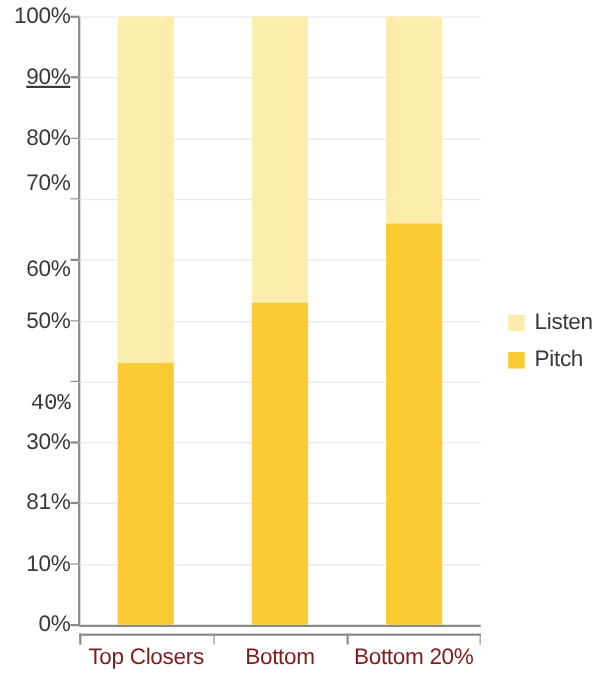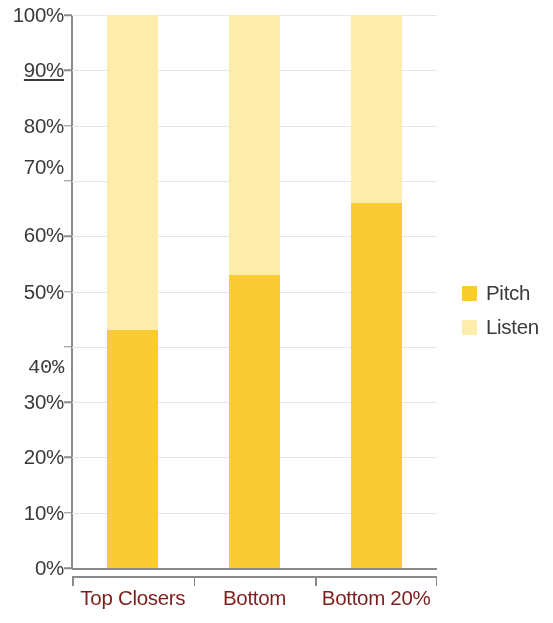--- a/index.html
+++ b/index.html
@@ -158,25 +158,25 @@
   }
 </style>
 </head>
 <body>
 
 <div id="chart-root">
 
   <div id="y-axis-labels">
       <div class="ytick" style="top: 568px;">0%</div>
       <div class="ytick" style="top: 512.7px;">10%</div>
-      <div class="ytick" style="top: 457.4px;">20%</div>
+      <div class="ytick" style="top: 457.4px;">81%</div>
       <div class="ytick" style="top: 402.1px;">30%</div>
       <div class="ytick" style="top: 367px; font-family: Liberation Mono, monospace;">40%</div>
       <div class="ytick" style="top: 291.5px;">50%</div>
-      <div class="ytick" style="top: 235px;">60%</div>
+      <div class="ytick" style="top: 245px;">60%</div>
       <div class="ytick" style="top: 167px;">70%</div>
       <div class="ytick" style="top: 125.6px;">80%</div>
       <div class="ytick" style="top: 70.3px; text-decoration: underline;">90%</div>
       <div class="ytick" style="top: 15px;">100%</div>
     </div>
 
   <div id="y-axis-line"></div>
 
   <div id="plot-area">
       <div class="gridline zero" style="top: 553px; background: rgb(138, 138, 138);"></div>
@@ -207,26 +207,26 @@
   <div id="cat-axis">
     <div class="cat-line"></div>
   <div class="cat-sep" style="left: 121.667px; background: rgb(138, 138, 138);"></div>
       <div class="cat-sep" style="left: 243.333px; background: rgb(138, 138, 138);"></div>
       <div class="cat-sep" style="left: 0px; background: rgb(138, 138, 138);"></div>
       <div class="cat-sep" style="left: 363.5px; background: rgb(138, 138, 138);"></div>
     </div>
 
   <div id="legend">
       <div class="legend-item">
+        <span class="legend-swatch" style="background: rgb(253, 237, 173);"></span>
+        <span class="legend-label">Listen</span>
+      </div>
+      <div class="legend-item">
         <span class="legend-swatch" style="background: rgb(250, 203, 50);"></span>
         <span class="legend-label">Pitch</span>
-      </div>
-      <div class="legend-item">
-        <span class="legend-swatch" style="background: rgb(253, 237, 173);"></span>
-        <span class="legend-label">Listen</span>
       </div>
     </div>
 
 <div class="ytickmark" style="top: 568px; background: rgb(138, 138, 138);"></div>
     <div class="ytickmark" style="top: 512.7px; background: rgb(138, 138, 138);"></div>
     <div class="ytickmark" style="top: 457.4px; background: rgb(138, 138, 138);"></div>
     <div class="ytickmark" style="top: 402.1px; background: rgb(138, 138, 138);"></div>
     <div class="ytickmark" style="top: 346.8px; background: rgb(138, 138, 138);"></div>
     <div class="ytickmark" style="top: 291.5px; background: rgb(138, 138, 138);"></div>
     <div class="ytickmark" style="top: 236.2px; background: rgb(138, 138, 138);"></div>

